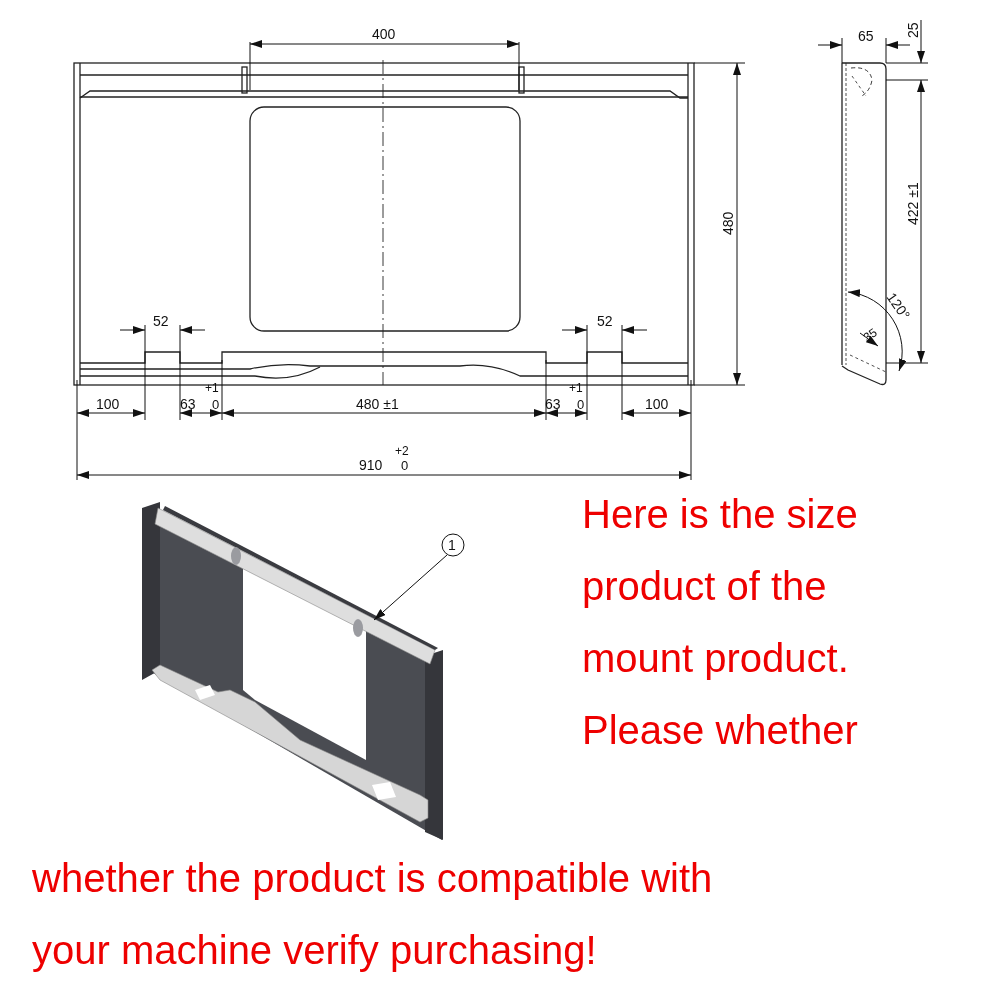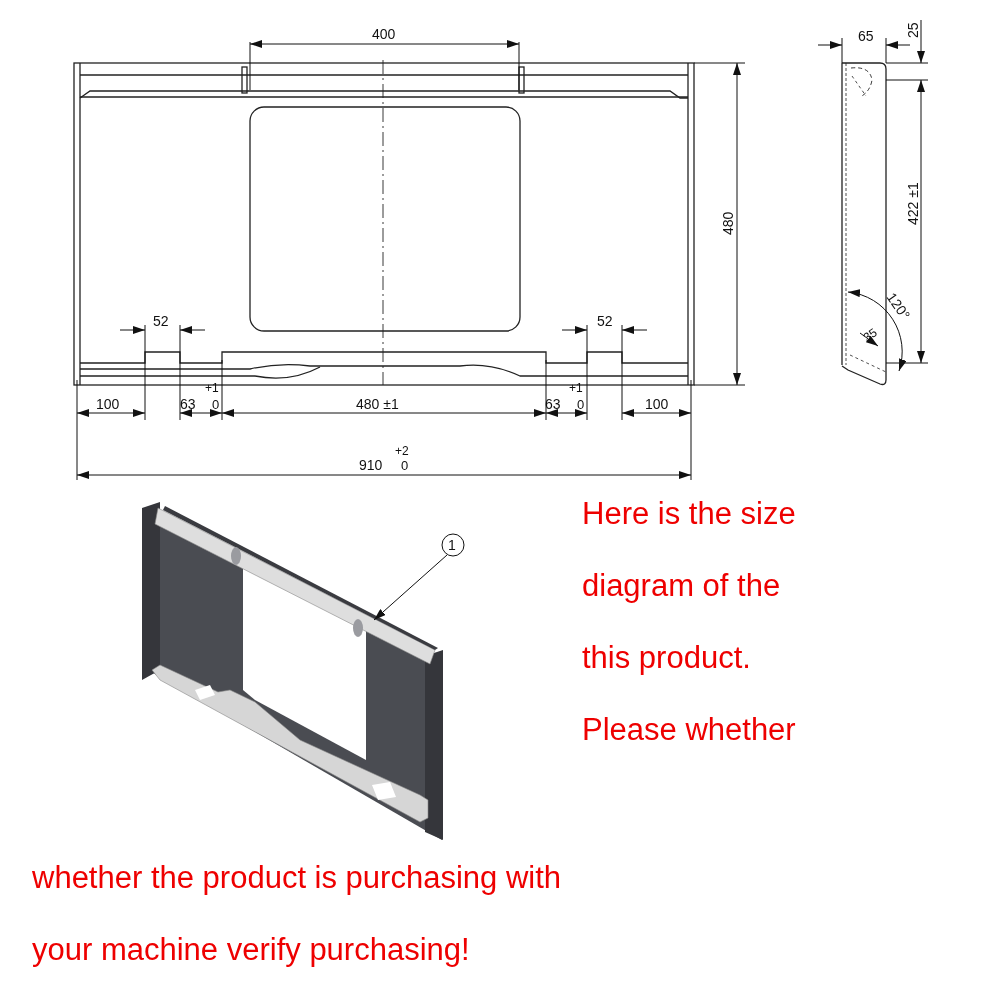--- a/index.html
+++ b/index.html
@@ -1,21 +1,21 @@
 <!DOCTYPE html>
 <html><head>
 <meta charset="utf-8">
 <style>
   html, body { margin: 0; padding: 0; background: #ffffff; }
   body { width: 1000px; height: 1000px; position: relative; overflow: hidden;
          font-family: "Liberation Sans", sans-serif; }
   #drawing { position: absolute; left: 0; top: 0; width: 1000px; height: 1000px; }
   .dim-text { font-family: "Liberation Sans", sans-serif; font-size: 14px; fill: #111; }
   .note { position: absolute; color: #ee0000; font-family: "Liberation Sans", sans-serif;
-          font-size: 31px; line-height: 72px; white-space: nowrap; }
+          font-size: 40px; line-height: 72px; white-space: nowrap; }
   #note-right { left: 582px; top: 478px; }
   #note-bottom { left: 32px; top: 842px; }
   .note-line { display: block; }
 </style>
 </head>
 <body>
 
 <svg id="drawing" viewBox="0 0 1000 1000" xmlns="http://www.w3.org/2000/svg">
   <defs>
     <marker id="arr" markerWidth="12" markerHeight="8" refX="12" refY="4" orient="auto-start-reverse" markerUnits="userSpaceOnUse">
@@ -153,20 +153,20 @@
     <polygon points="372,785 390,782 396,797 378,800" fill="#ffffff"></polygon>
 
     <circle cx="453" cy="545" r="11" fill="#ffffff" stroke="#111" stroke-width="1"></circle>
     <line x1="447" y1="555" x2="374" y2="620" stroke="#111" stroke-width="1" marker-end="url(#arr)"></line>
     <text class="dim-text" x="448" y="550">1</text>
   </g>
 </svg>
 
 <div id="note-right" class="note">
   <span class="note-line">Here is the size</span>
-  <span class="note-line">diagram of the</span>
-  <span class="note-line">this product.</span>
+  <span class="note-line">product of the</span>
+  <span class="note-line">mount product.</span>
   <span class="note-line">Please whether</span>
 </div>
 <div id="note-bottom" class="note">
-  <span class="note-line">whether the product is purchasing with</span>
+  <span class="note-line">whether the product is compatible with</span>
   <span class="note-line">your machine verify purchasing!</span>
 </div>
 
 </body></html>

